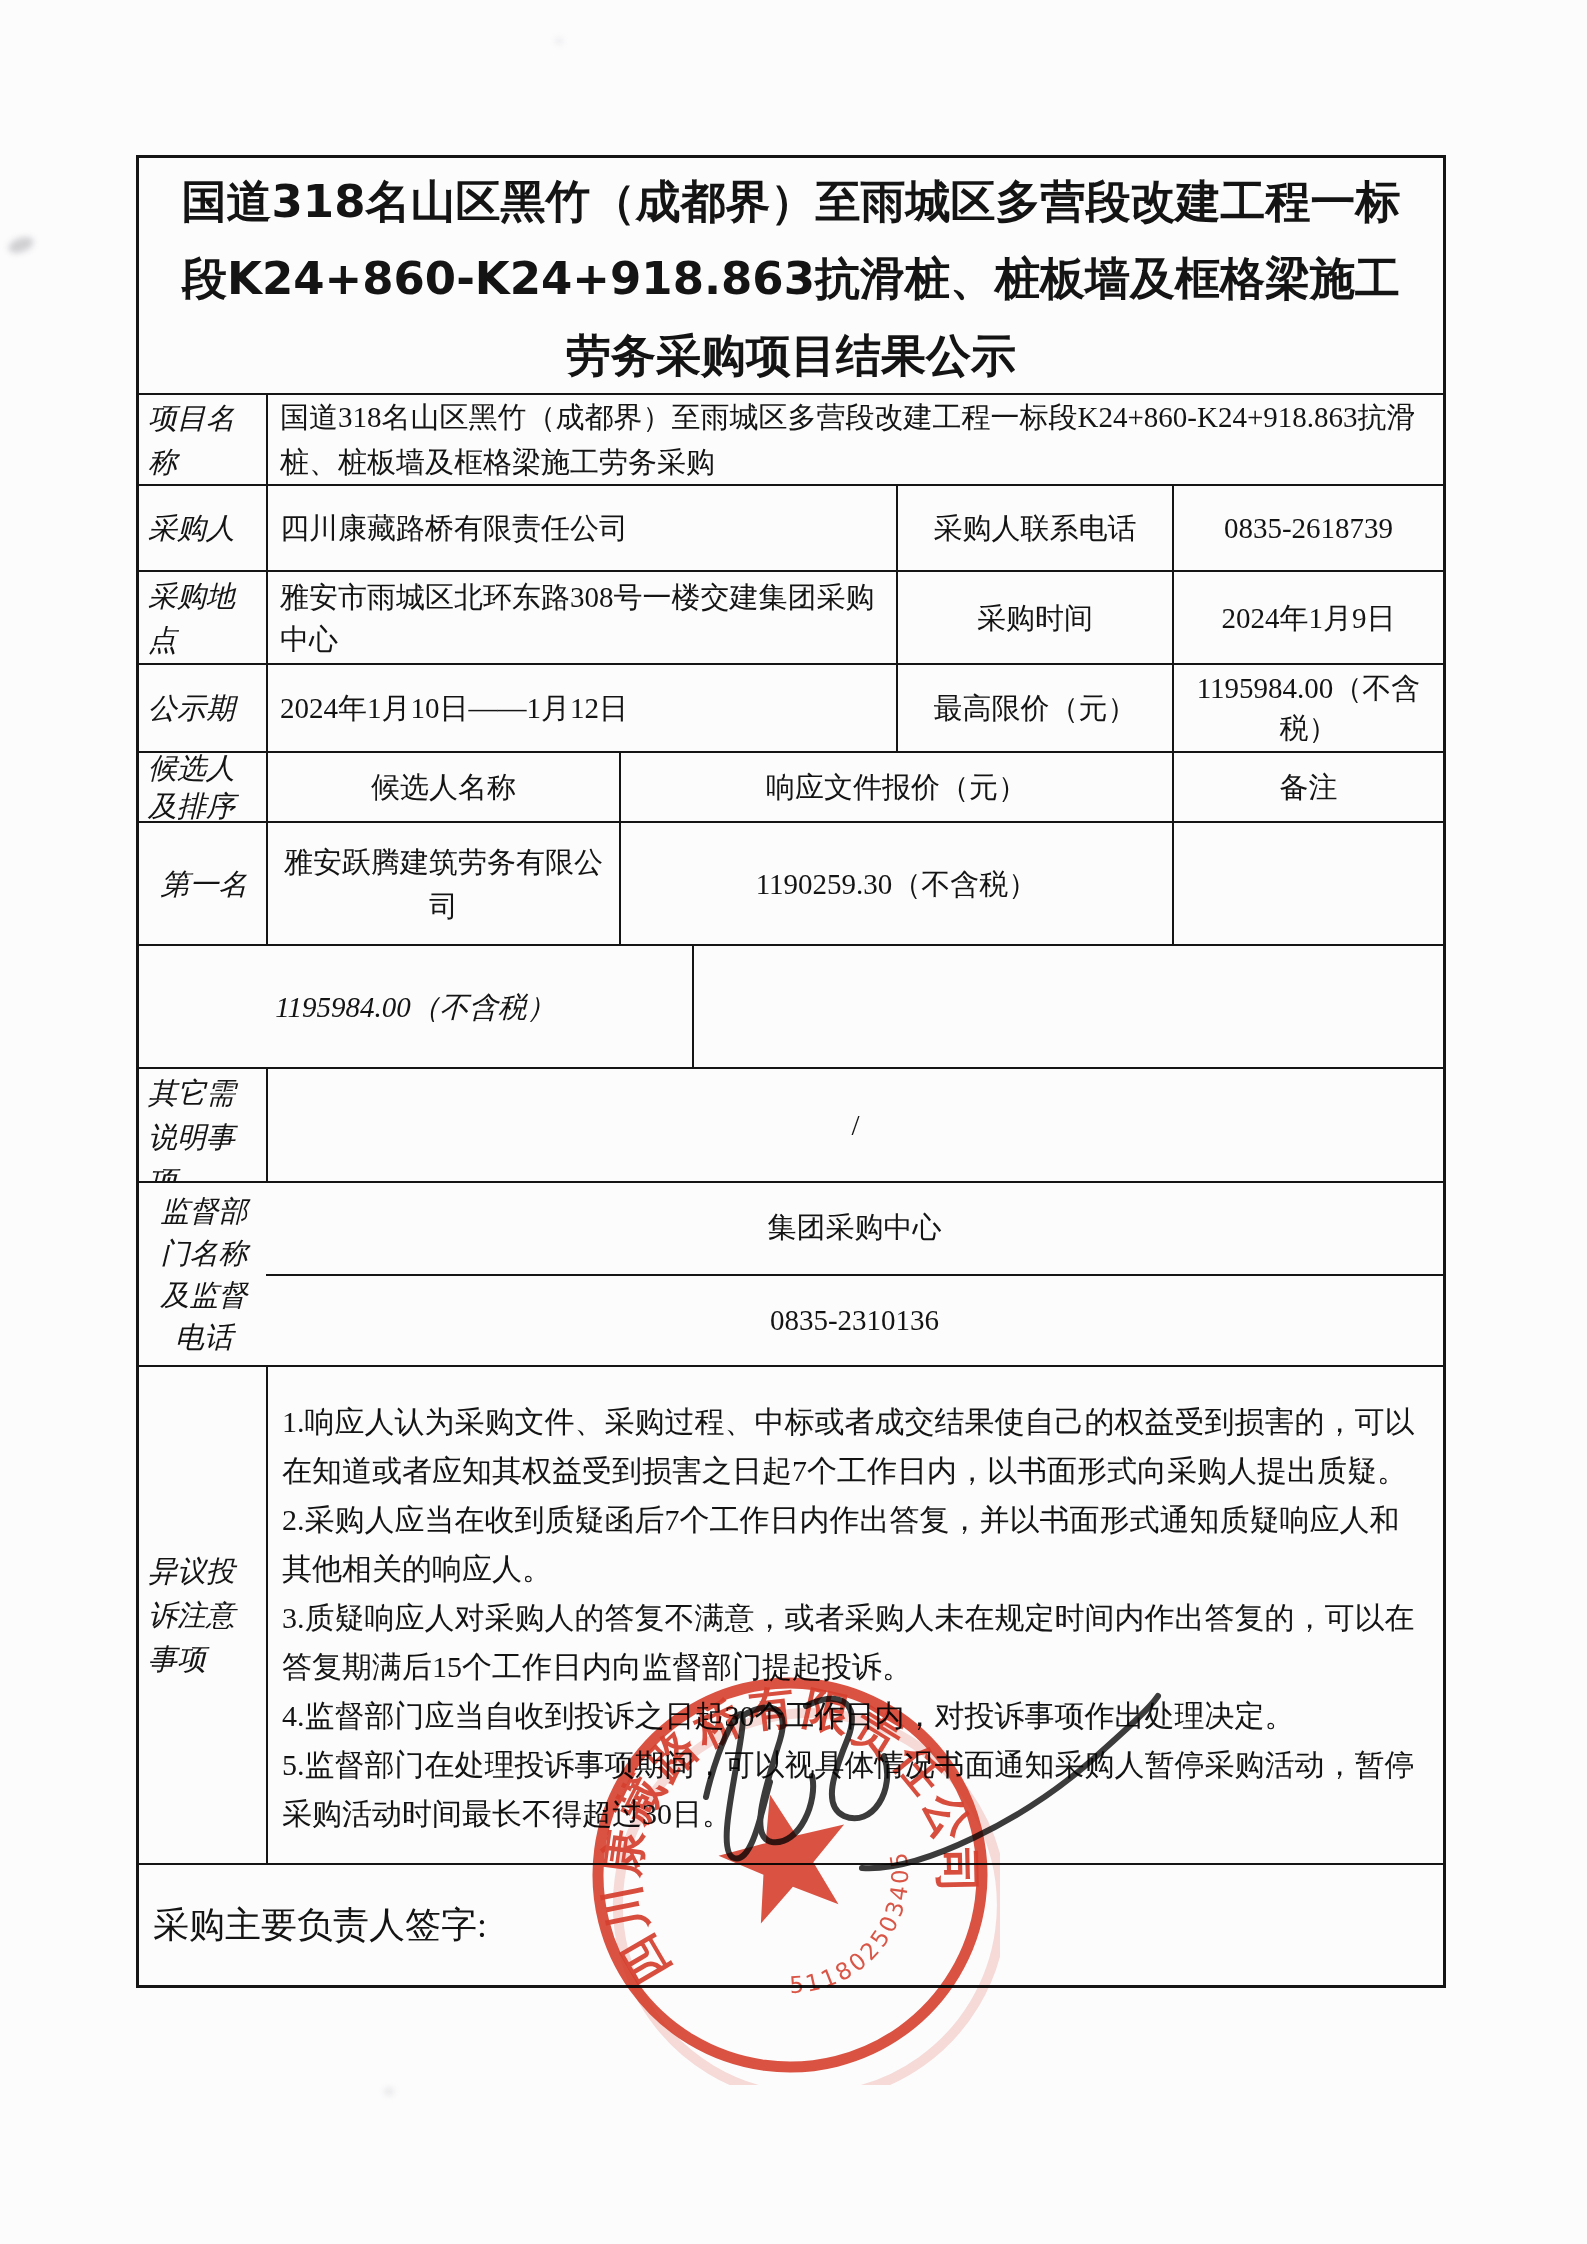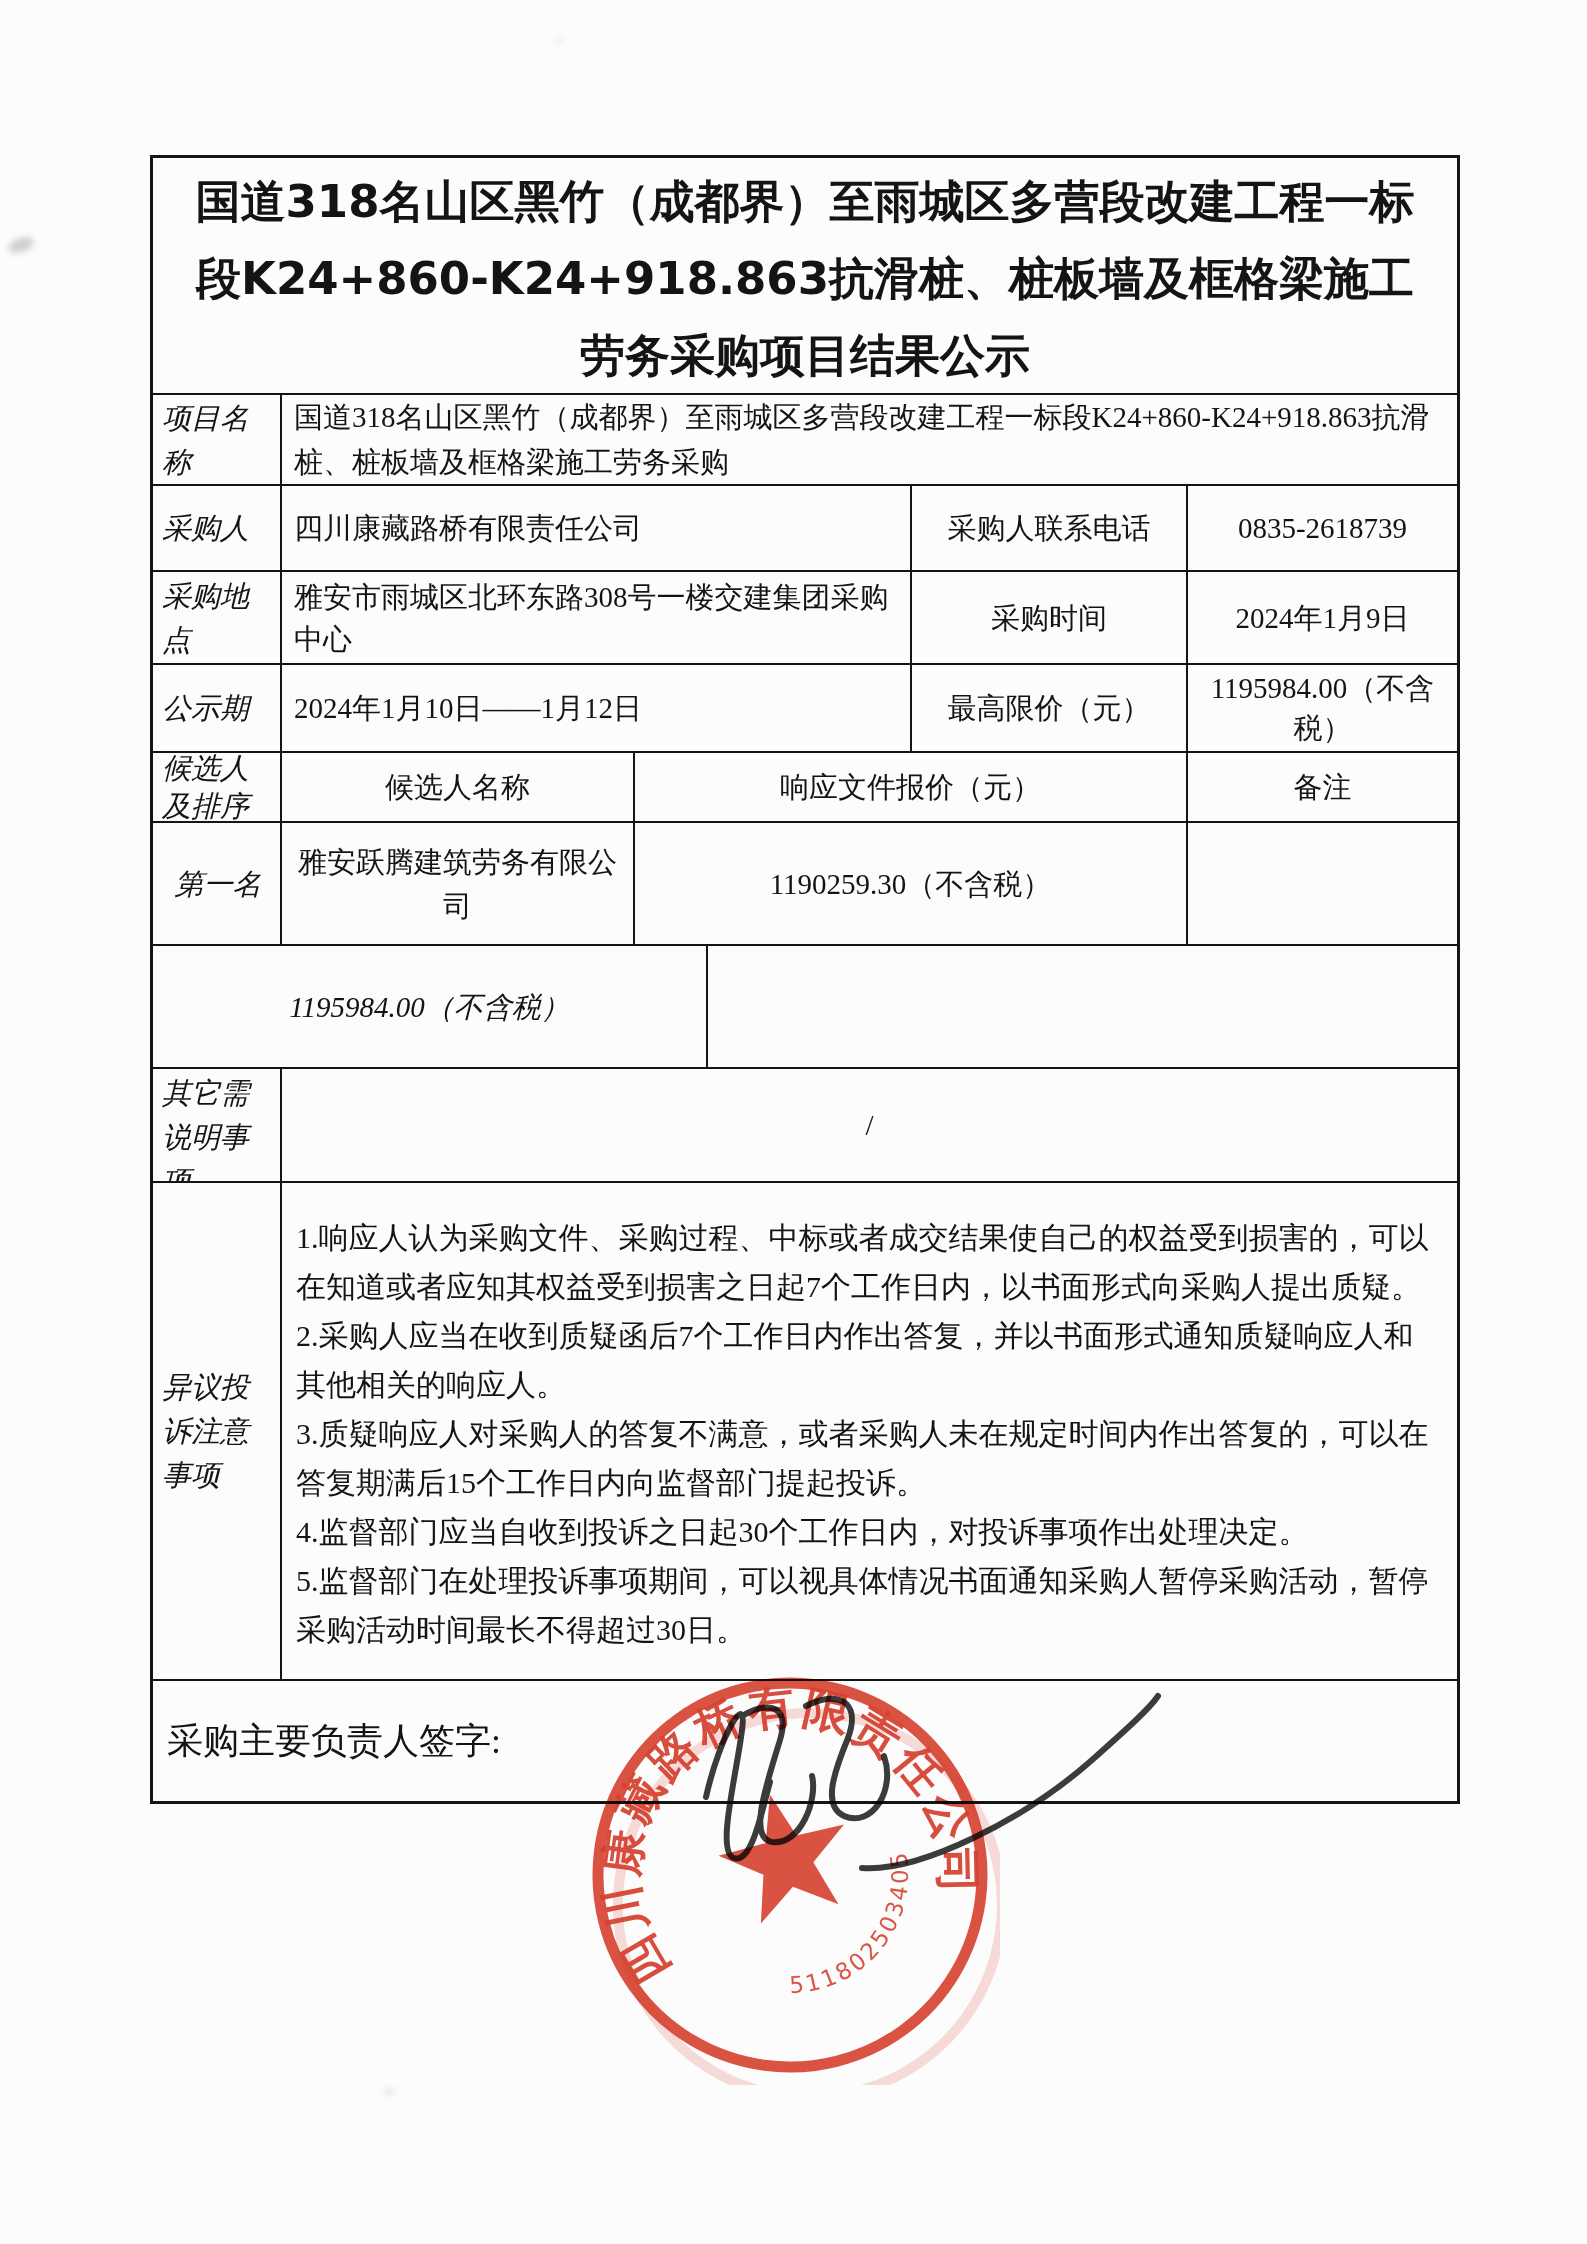--- a/index.html
+++ b/index.html
@@ -9,21 +9,21 @@
     font-family:"Liberation Serif","DejaVu Serif",serif;
     color:#141414;overflow:hidden;
   }
   
   .smudge{position:absolute;background:#9a9aa0;border-radius:50%;filter:blur(3px);opacity:.45;}
   .smudge.s1{left:8px;top:238px;width:26px;height:14px;transform:rotate(-20deg);}
   .smudge.s2{left:384px;top:2088px;width:10px;height:7px;opacity:.25;}
   .smudge.s3{left:555px;top:38px;width:8px;height:6px;opacity:.2;}
 
   .tbl{
-    position:absolute;left:150px;top:155px;width:1310px;
+    position:absolute;left:136px;top:155px;width:1310px;
     border:3px solid #151515;background:transparent;box-sizing:border-box;
   }
   .row{display:flex;border-top:2px solid #151515;box-sizing:border-box;}
   .row.first{border-top:none;}
   .cell{
     border-left:2px solid #151515;box-sizing:border-box;
     display:flex;align-items:center;font-size:29px;line-height:44px;
     padding:12px 12px;
   }
   .cell:first-child{border-left:none;font-style:italic;}
@@ -114,20 +114,27 @@
   <div class="row r7">
     <div class="cell w-c3">1195984.00（不含税）</div>
     <div class="cell w-c4"></div>
   </div>
 
   <div class="row r8">
     <div class="cell w-label top">其它需说明事项</div>
     <div class="cell center" style="flex:1;">/</div>
   </div>
 
+  <div class="row rS">
+    <div class="cell w-label center" style="line-height:42px;">监督部门名称及监督电话</div>
+    <div class="subcol">
+      <div class="subcell">集团采购中心</div>
+      <div class="subcell">0835-2310136</div>
+    </div>
+  </div>
 
   <div class="row rN">
     <div class="cell w-label" style="align-items:center;line-height:44px;">异议投诉注意事项</div>
     <div class="notice-body" style="border-left:2px solid #151515;">
       <div>1.响应人认为采购文件、采购过程、中标或者成交结果使自己的权益受到损害的，可以在知道或者应知其权益受到损害之日起7个工作日内，以书面形式向采购人提出质疑。</div>
       <div>2.采购人应当在收到质疑函后7个工作日内作出答复，并以书面形式通知质疑响应人和其他相关的响应人。</div>
       <div>3.质疑响应人对采购人的答复不满意，或者采购人未在规定时间内作出答复的，可以在答复期满后15个工作日内向监督部门提起投诉。</div>
       <div>4.监督部门应当自收到投诉之日起30个工作日内，对投诉事项作出处理决定。</div>
       <div>5.监督部门在处理投诉事项期间，可以视具体情况书面通知采购人暂停采购活动，暂停采购活动时间最长不得超过30日。</div>
     </div>

